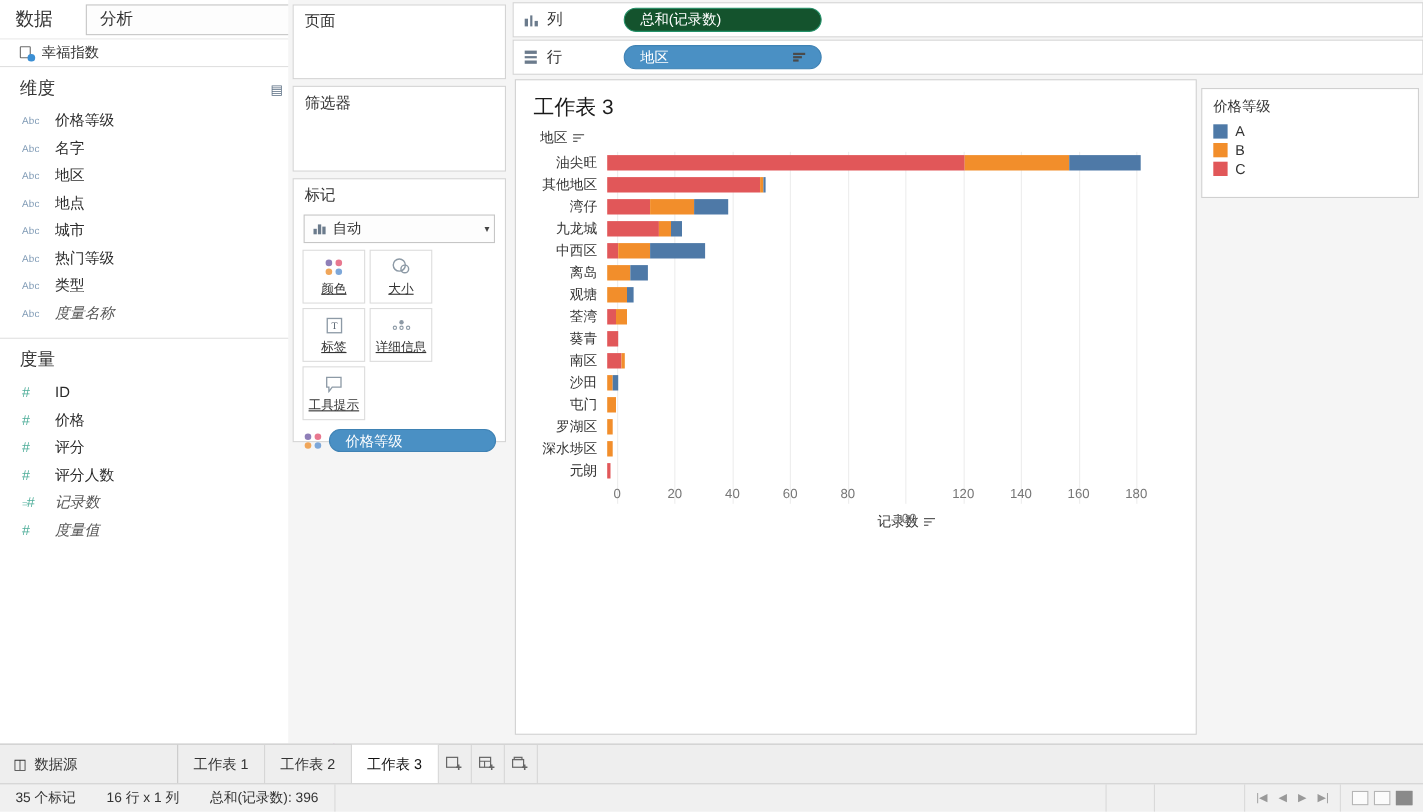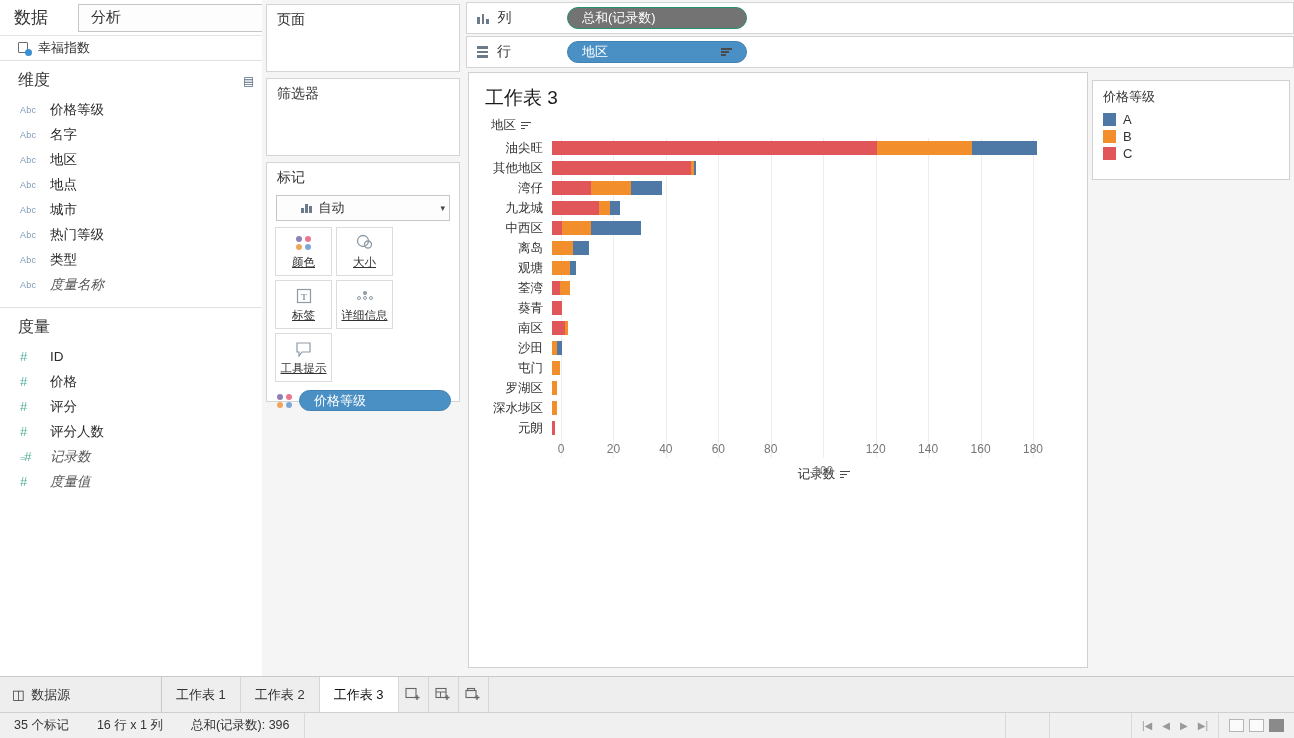--- a/index.html
+++ b/index.html
@@ -10,21 +10,21 @@
     font-family: "Liberation Sans", "DejaVu Sans", sans-serif;
     font-size: 12px;
     color: #333333;
     overflow: hidden;
   }
   #app { position: relative; width: 1294px; height: 738px; background: #f5f5f5; }
 
   
   #left-pane {
     position: absolute; left: 0; top: 0; width: 304px; height: 676px;
-    background: #ffffff; border-right: 4px solid #a21caf;
+    background: #ffffff; border-right: 1px solid #a21caf;
   }
   .data-header-row {
     display: flex; align-items: center; height: 36px; padding: 0 8px 0 14px;
     border-bottom: 1px solid #e4e4e4;
   }
   .data-title { font-size: 17px; color: #333; font-weight: normal; flex: 0 0 auto; }
   .analysis-select {
     margin-left: 30px; flex: 1 1 auto; height: 28px; border: 1px solid #c6c6c6;
     background: #fdfdfd; display: flex; align-items: center; padding: 0 6px 0 12px;
     font-size: 15px; color: #333; position: relative;
@@ -76,21 +76,21 @@
   .card {
     background: #ffffff; border: 1px solid #d4d4d4; margin-bottom: 6px;
   }
   .card-head { font-size: 14px; color: #333; padding: 6px 0 4px 10px; }
   .card.pages { height: 68px; }
   .card.filters { height: 78px; }
   .card.marks { height: 240px; padding-bottom: 6px; }
 
   .mark-type-select {
     margin: 4px 9px 6px 9px; height: 26px; border: 1px solid #c6c6c6;
-    background: #fdfdfd; display: flex; align-items: center; padding: 0 4px 0 24px;
+    background: #fdfdfd; display: flex; align-items: center; padding: 0 4px 0 8px;
     font-size: 13px; color: #333; cursor: pointer;
   }
   .mt-bars { display: inline-flex; align-items: flex-end; gap: 1.5px; height: 10px; margin-right: 7px; }
   .mt-bars i { display: block; width: 2.5px; background: #6b7b8c; }
   .mt-caret { margin-left: auto; font-size: 9px; color: #444; }
 
   .mark-btns { display: flex; flex-wrap: wrap; gap: 0px; padding: 0 8px; text-decoration: underline; }
   .mark-btn {
     width: 57px; height: 49px; border: 1px solid #dcdcdc; background: #fff;
     display: flex; flex-direction: column; align-items: center; justify-content: center;
@@ -125,21 +125,21 @@
   }
   .shelf-label {
     width: 96px; display: flex; align-items: center; gap: 9px; padding-left: 10px;
     font-size: 14px; color: #333; flex: 0 0 auto;
   }
   .shelf-body { flex: 1 1 auto; padding-left: 4px; display: flex; align-items: center; }
   .pill {
     height: 22px; border-radius: 11px; display: inline-flex; align-items: center;
     padding: 0 14px; font-size: 13px; color: #fff; cursor: pointer; min-width: 180px;
   }
-  .pill.green { background: #737373; border: 1px solid #24926a; }
+  .pill.green { background: #14532d; border: 1px solid #24926a; }
   .pill.blue { background: #4a90c4; border: 1px solid #3f82b4; }
   .pill .sort-ico { margin-left: auto; }
 
   .cols-ico { display: inline-flex; align-items: flex-end; gap: 2px; height: 11px; }
   .cols-ico i { width: 2.5px; background: #6b7b8c; display: block; }
   .rows-ico { display: inline-flex; flex-direction: column; gap: 2px; }
   .rows-ico i { display: block; height: 2.5px; background: #6b7b8c; }
 
   
   #view {

